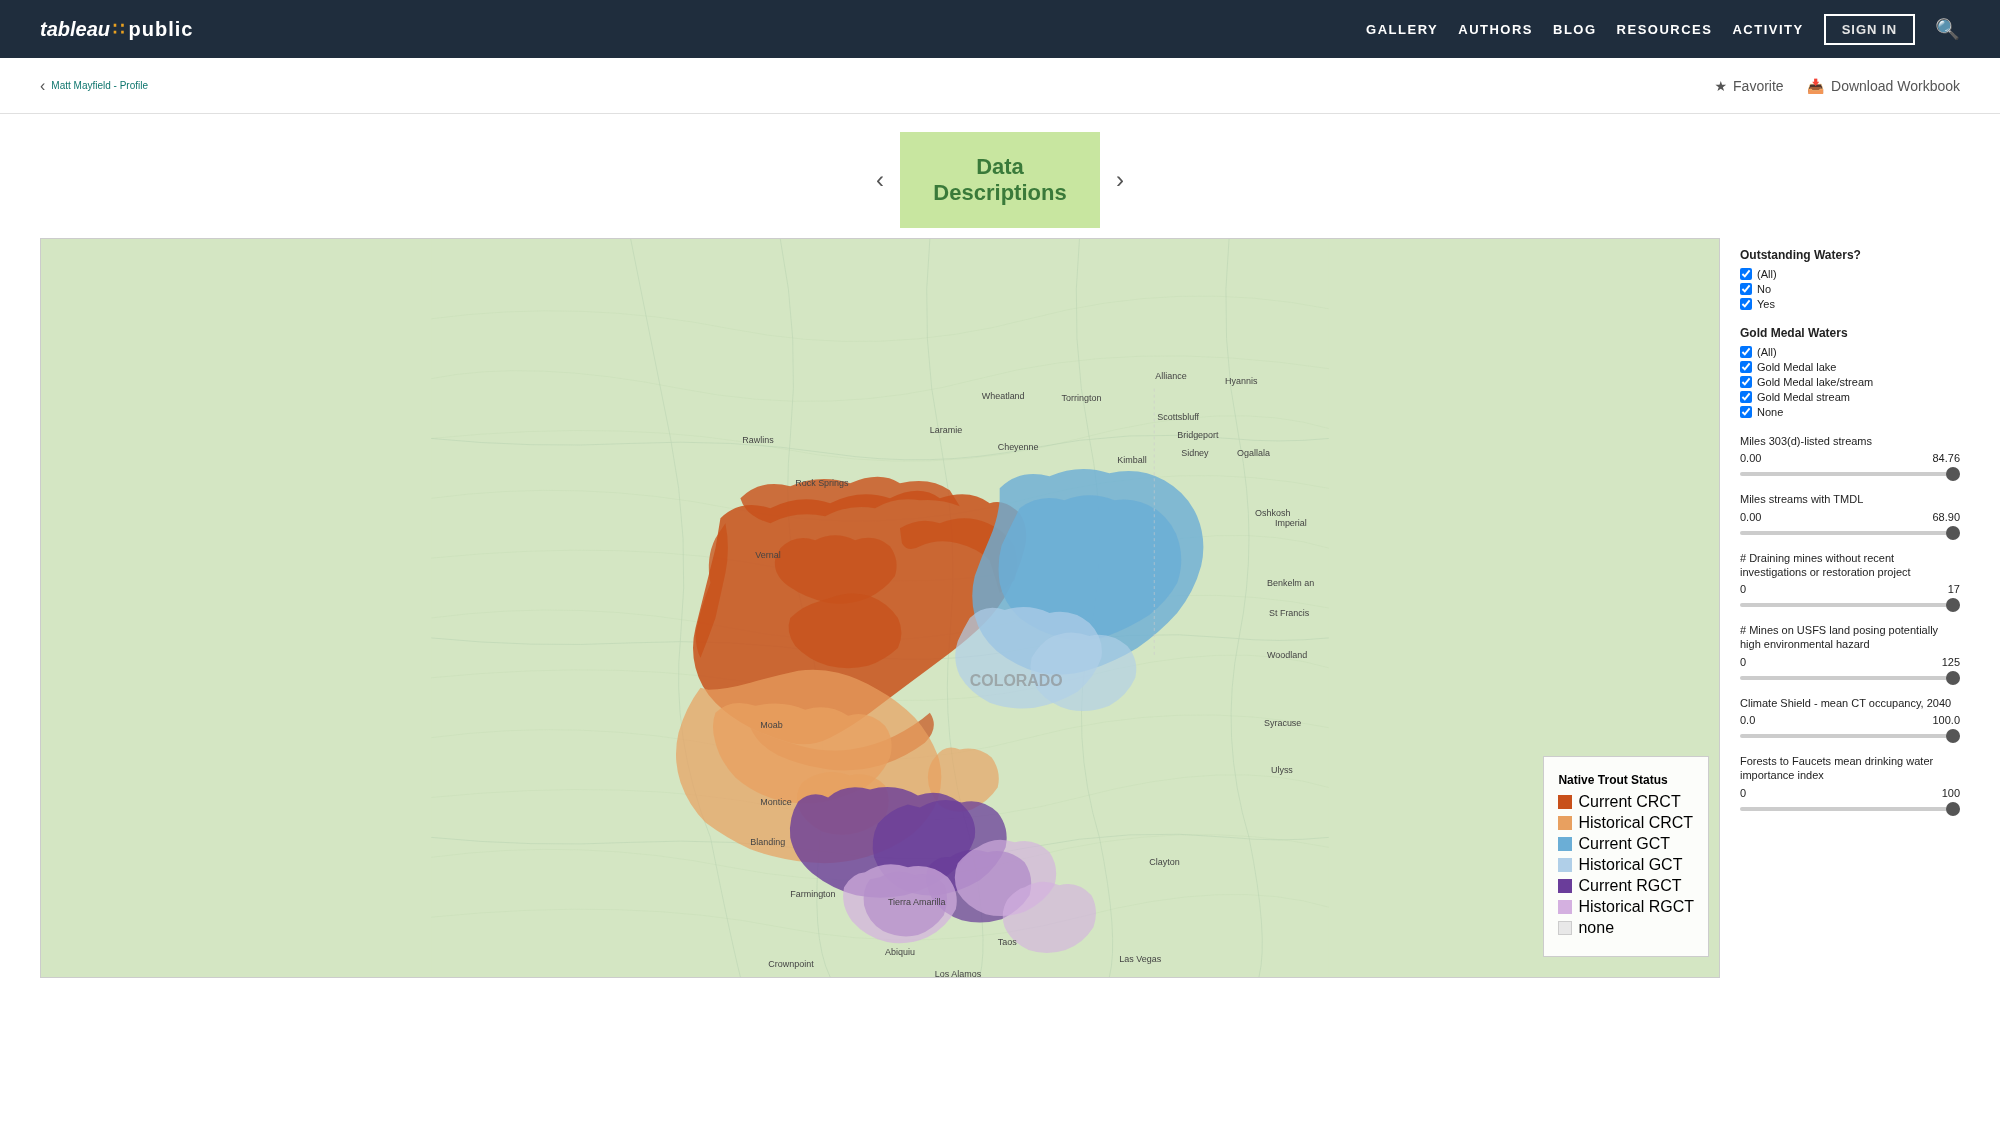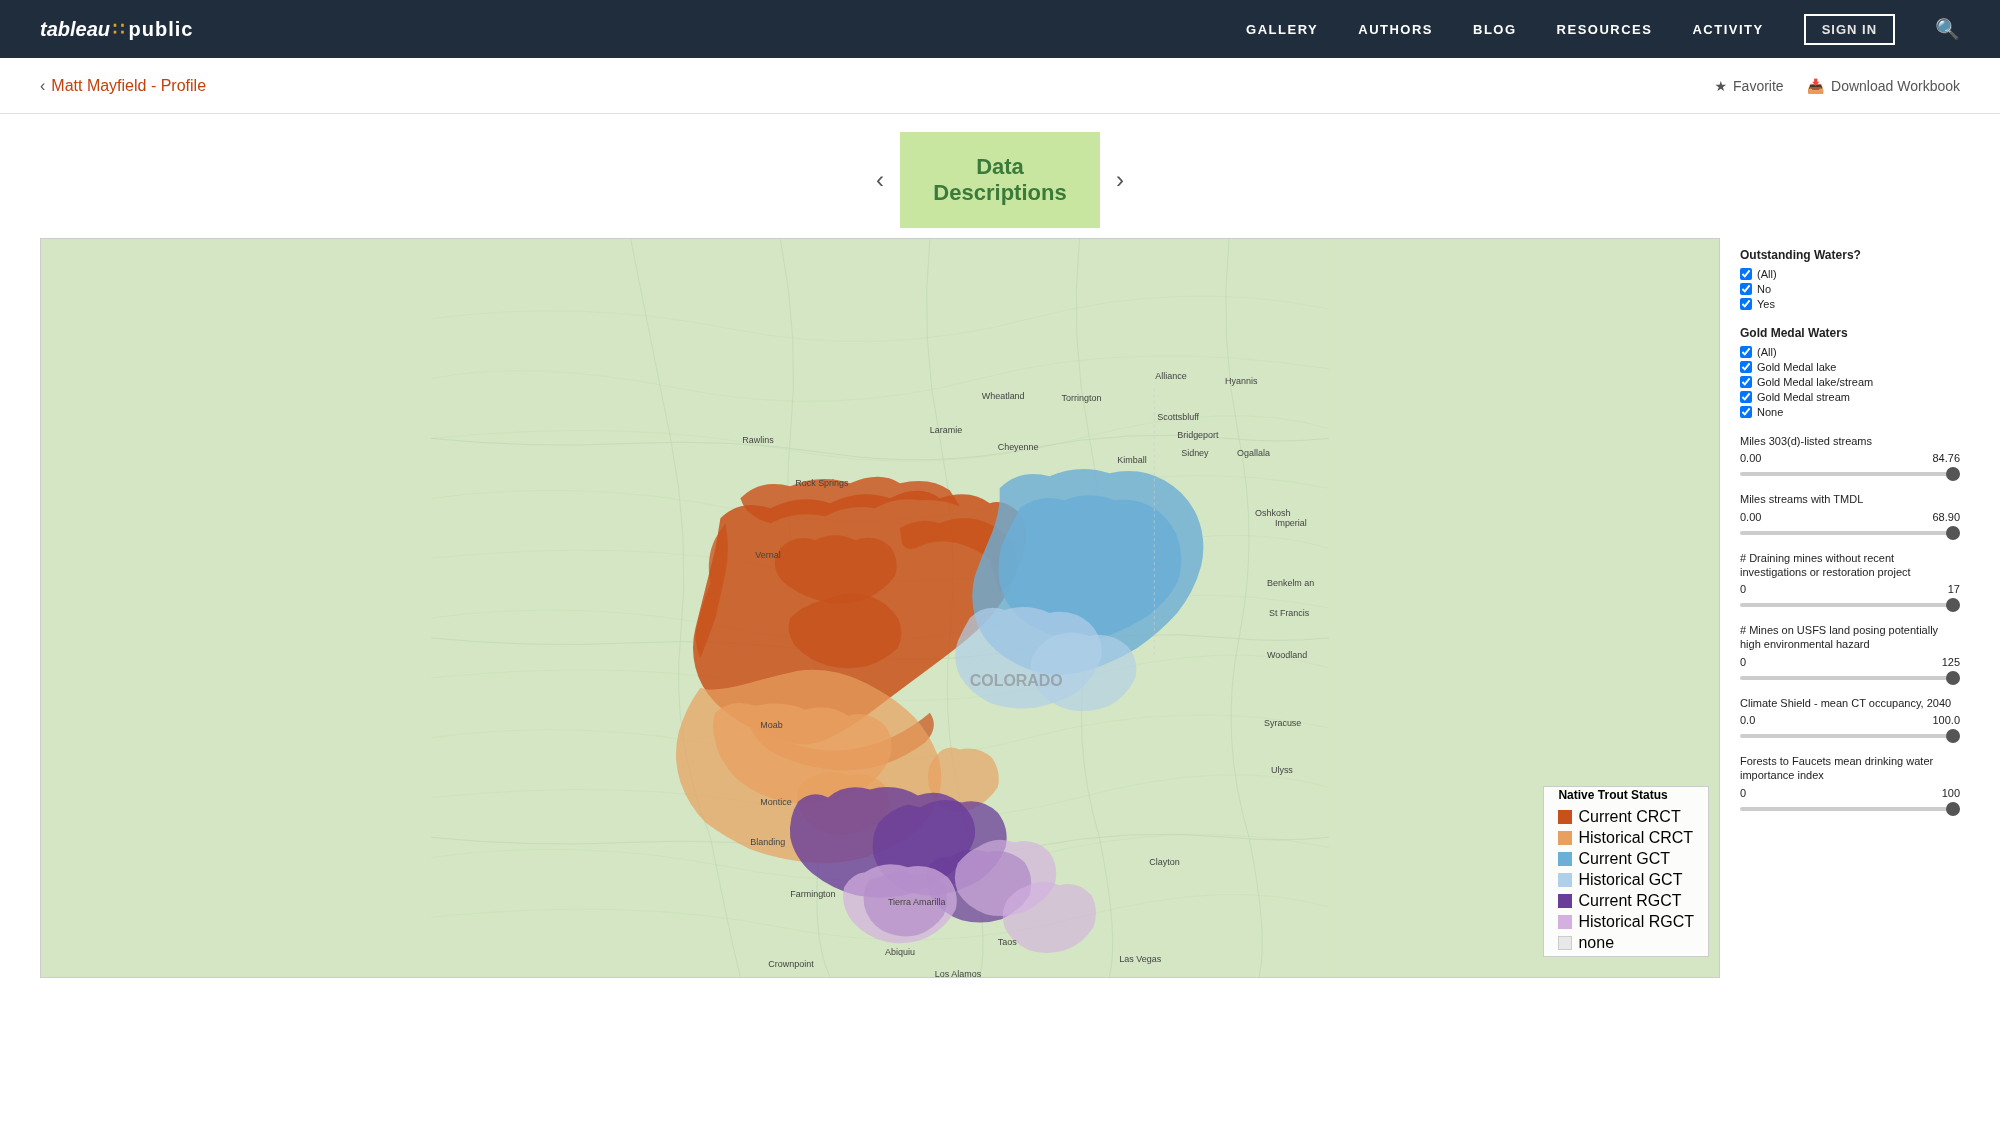--- a/index.html
+++ b/index.html
@@ -18,21 +18,21 @@
       display: flex;
       align-items: center;
       color: #fff;
       font-size: 22px;
       font-weight: bold;
       letter-spacing: 1px;
     }
     .header-nav {
       display: flex;
       align-items: center;
-      gap: 40px;
+      gap: 20px;
     }
     .nav-item {
       color: #fff;
       font-size: 13px;
       font-weight: 700;
       letter-spacing: 1.5px;
       text-transform: uppercase;
       cursor: pointer;
       text-decoration: none;
     }
@@ -60,21 +60,21 @@
       padding: 0 40px;
       border-bottom: 1px solid #e0e0e0;
     }
     .breadcrumb {
       display: flex;
       align-items: center;
       color: #555;
       font-size: 14px;
     }
     .breadcrumb-chevron { color: #555; margin-right: 6px; font-size: 16px; }
-    .breadcrumb-link { color: #c2410c; text-decoration: none; font-size: 16px; text-align: right; }
+    .breadcrumb-link { color: #0f766e; text-decoration: none; font-size: 10px; text-align: right; }
     .subheader-actions {
       display: flex;
       align-items: center;
       gap: 24px;
     }
     .action-btn {
       display: flex;
       align-items: center;
       gap: 6px;
       color: #555;
@@ -146,21 +146,21 @@
       height: 100%;
     }
 
     
     .map-legend {
       position: absolute;
       bottom: 20px;
       right: 10px;
       background: rgba(255,255,255,0.92);
       border: 1px solid #ccc;
-      padding: 1px 14px;
+      padding: 16px 14px;
       font-size: 11px;
     }
     .legend-title {
       font-weight: bold;
       font-size: 12px;
       margin-bottom: 6px;
     }
     .legend-item {
       display: flex;
       align-items: center;

